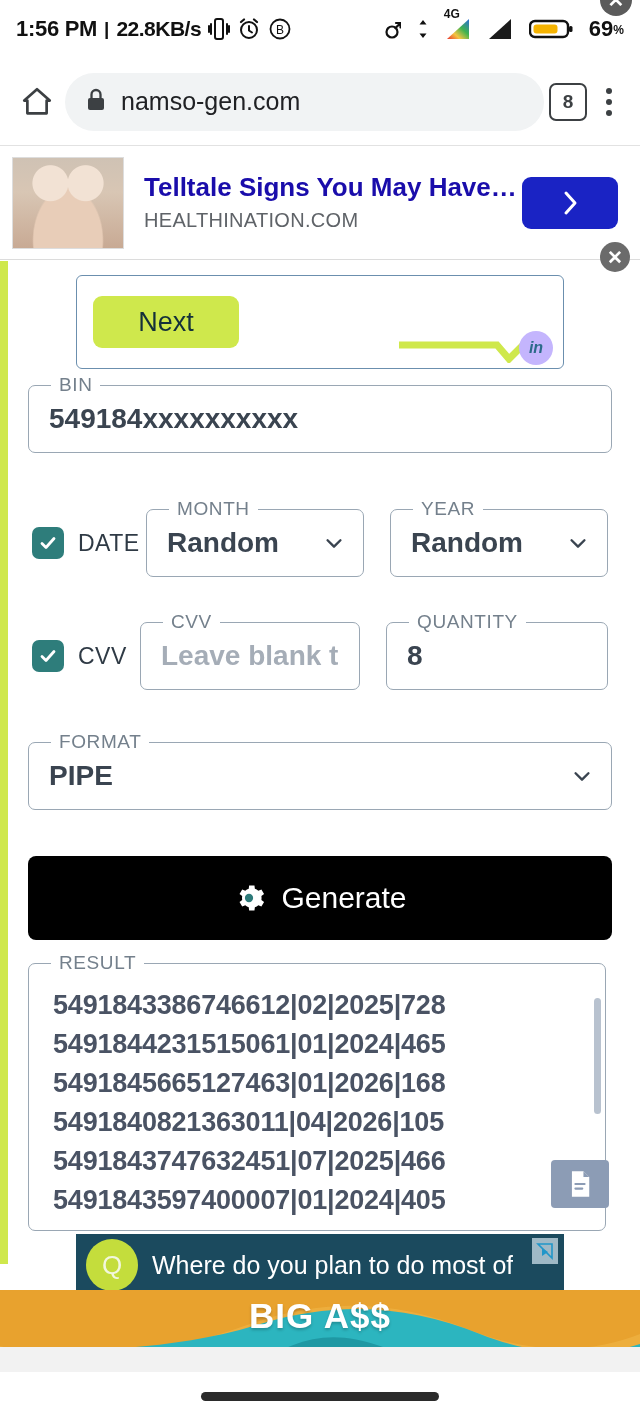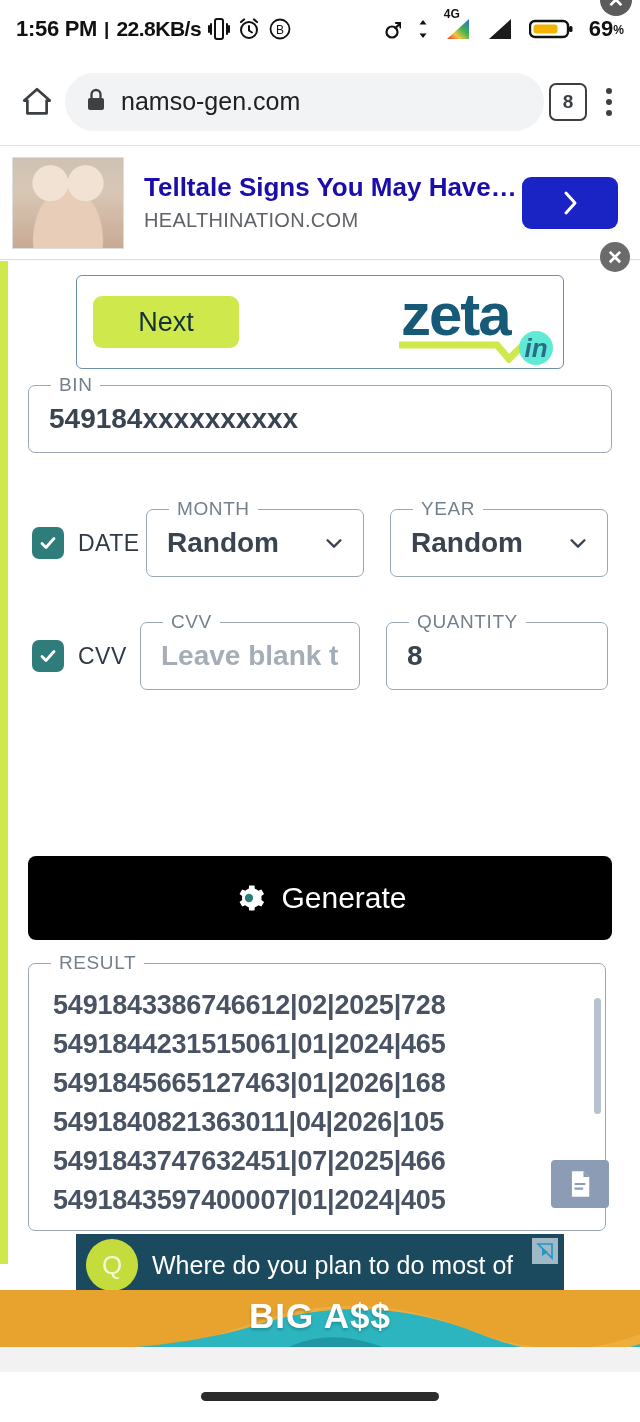--- a/index.html
+++ b/index.html
@@ -99,22 +99,22 @@
     font-size:27px; color:#14303a;
   }
   .zeta-logo { position:relative; width:156px; height:86px; flex:0 0 auto;}
   .zeta-word {
     font-family:"Liberation Sans", sans-serif; font-weight:bold; font-size:60px;
     color:#165a78; letter-spacing:-2px; line-height:1; position:absolute; left:2px; top:6px;
   }
   .zeta-swoosh { position:absolute; left:0; top:62px; width:134px; height:22px; }
   .zeta-in {
     position:absolute; right:2px; bottom:0px; width:34px; height:34px; border-radius:50%;
-    background:#5eead4; display:flex; align-items:center; justify-content:center;
-    font-size:26px; font-weight:bold; color:#2b6a8a; font-style:italic;margin-top:32px;
+    background:#c4b5fd; display:flex; align-items:center; justify-content:center;
+    font-size:16px; font-weight:bold; color:#2b6a8a; font-style:italic;margin-top:32px;
   }
 
   
   .field {
     position:absolute; border:1.6px solid #9aa7b4; border-radius:7px; background:#fff;
   }
   .field-legend {
     position:absolute; top:-12px; left:22px; background:#fff; padding:0 8px;
     font-size:19px; color:#74808c; letter-spacing:0.6px; white-space:nowrap;
   }
@@ -319,21 +319,20 @@
     </div>
     <div class="topad-close">✕</div>
   </div>
 
   <div class="page">
     <div class="green-strip"></div>
 
     <div class="zeta-card">
       <div class="next-btn">Next</div>
       <div class="zeta-logo">
-        <div class="zeta-word">zeta</div>
         <svg class="zeta-swoosh" viewBox="0 0 134 22">
           <path d="M2 4h96l12 14 16-16" fill="none" stroke="#cfe84c" stroke-width="7" stroke-linecap="square"></path>
         </svg>
         <div class="zeta-in">in</div>
       </div>
     </div>
 
     <div class="field" id="f-bin">
       <span class="field-legend">BIN</span>
       <div class="field-value" placeholder="Enter BIN">549184xxxxxxxxxx</div>
@@ -372,20 +371,27 @@
     </div>
     <div class="field" id="f-cvv">
       <span class="field-legend">CVV</span>
       <div class="field-value placeholder">Leave blank t</div>
     </div>
     <div class="field" id="f-qty">
       <span class="field-legend">QUANTITY</span>
       <div class="field-value">8</div>
     </div>
 
+    <div class="field" id="f-format">
+      <span class="field-legend">FORMAT</span>
+      <div class="field-value">PIPE</div>
+      <svg class="chev" viewBox="0 0 24 24">
+          <path d="M5 9l7 7 7-7" fill="none" stroke="#3a4450" stroke-width="2.6" stroke-linecap="round" stroke-linejoin="round"></path>
+        </svg>
+    </div>
 
     <div class="generate">
       <svg width="32" height="32" viewBox="0 0 24 24">
         <path fill="#fff" d="M12 8.2a3.8 3.8 0 100 7.6 3.8 3.8 0 000-7.6zm9.4 3.8c0-.5 0-1-.1-1.5l2-1.5-2-3.4-2.3 1a8.6 8.6 0 00-2.6-1.5l-.3-2.5h-4l-.3 2.5c-1 .3-1.8.8-2.6 1.5l-2.3-1-2 3.4 2 1.5a9 9 0 000 3l-2 1.5 2 3.4 2.3-1c.8.7 1.7 1.2 2.6 1.5l.3 2.5h4l.3-2.5c1-.3 1.8-.8 2.6-1.5l2.3 1 2-3.4-2-1.5c.1-.5.1-1 .1-1.5z"></path>
         <circle cx="12" cy="12" r="3.1" fill="#2c7a79"></circle>
       </svg>
       <span>Generate</span>
     </div>
 
     <div class="field" id="f-result">

